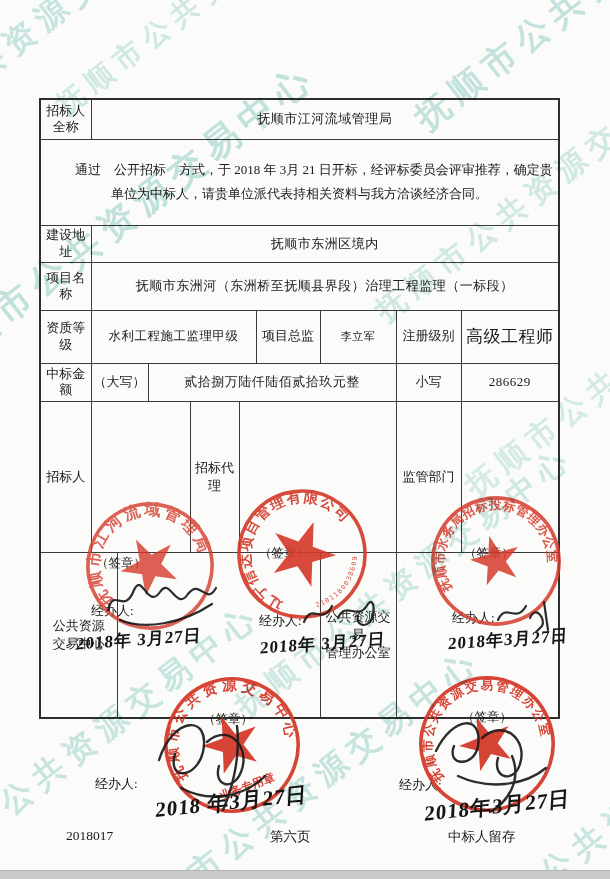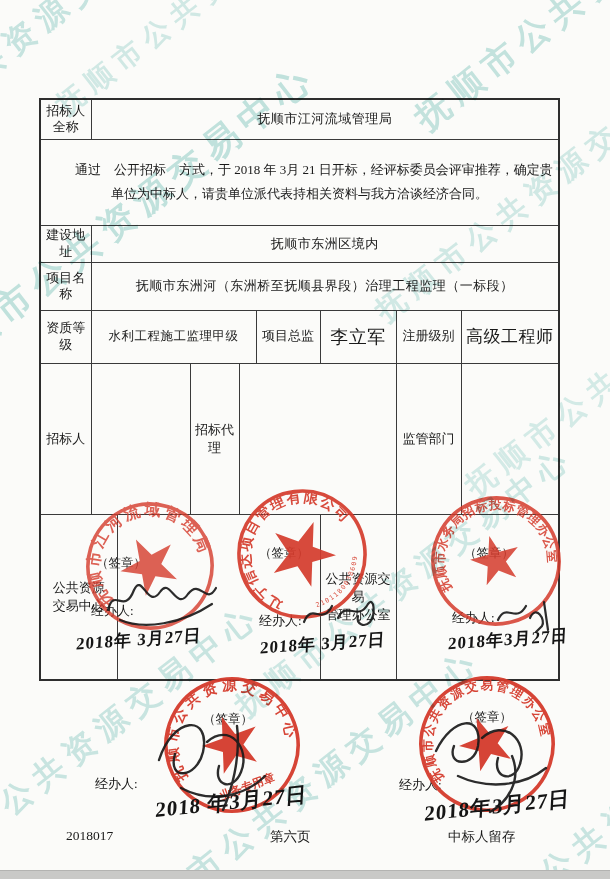--- a/index.html
+++ b/index.html
@@ -88,23 +88,30 @@
       <td colspan="9" class="val">抚顺市东洲区境内</td>
     </tr>
     <tr style="height:48px">
       <td class="lbl">项目名称</td>
       <td colspan="9" class="val">抚顺市东洲河（东洲桥至抚顺县界段）治理工程监理（一标段）</td>
     </tr>
     <tr style="height:53px">
       <td class="lbl">资质等级</td>
       <td colspan="5" class="val" style="font-size:12.5px">水利工程施工监理甲级</td>
       <td class="lbl">项目总监</td>
-      <td class="val" style="font-size:18px">李立军</td>
+      <td class="val" style="font-size:11px">李立军</td>
       <td class="lbl">注册级别</td>
       <td class="val" style="font-size:17px">高级工程师</td>
+    </tr>
+    <tr style="height:38px">
+      <td class="lbl">中标金额</td>
+      <td colspan="2" class="lbl">（大写）</td>
+      <td colspan="5" class="val">贰拾捌万陆仟陆佰贰拾玖元整</td>
+      <td class="lbl">小写</td>
+      <td class="val">286629</td>
     </tr>
     <tr style="height:151px">
       <td class="party">招标人</td>
       <td colspan="3"></td>
       <td class="party">招标代理</td>
       <td colspan="3"></td>
       <td class="party">监管部门</td>
       <td></td>
     </tr>
     <tr style="height:166px">

